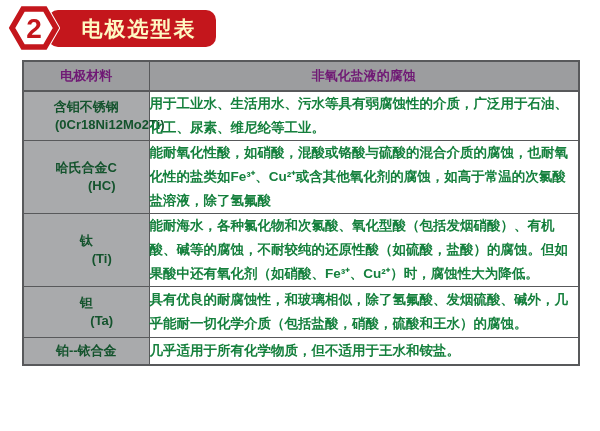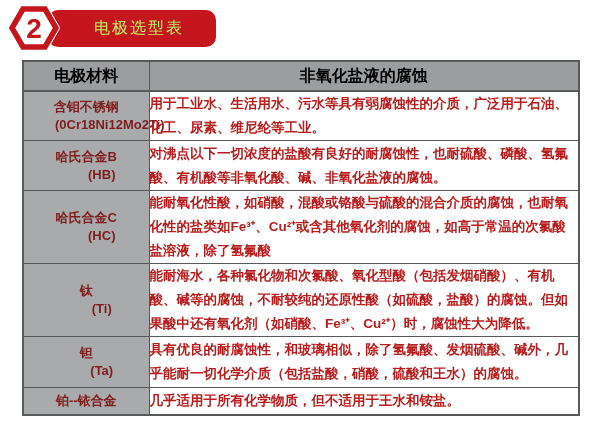--- a/index.html
+++ b/index.html
@@ -23,23 +23,23 @@
     top: 10px;
     width: 168px;
     height: 37px;
     background: var(--accent);
     border-radius: 10px;
     display: flex;
     align-items: center;
     justify-content: center;
   }
   .title-banner .title-text {
-    color: #bef264;
-    font-size: 16px;
-    font-weight: normal;
+    color: #fef9c3;
+    font-size: 21px;
+    font-weight: bold;
     letter-spacing: 2px;
     padding-left: 14px;
   }
   .num-badge {
     position: absolute;
     left: 8px;
     top: 2px;
     width: 52px;
     height: 52px;
     z-index: 2;
@@ -58,39 +58,39 @@
   table.sel-table col.c1 { width: 126px; }
   table.sel-table col.c2 { width: 430px; }
   table.sel-table td, table.sel-table th {
     border: 1px solid #58595b;
     vertical-align: middle;
     padding: 0;
   }
   tr.head-row th {
     height: 28px;
     background: #9c9d9f;
-    color: #000000;
-    font-size: 16px;
+    color: #701a75;
+    font-size: 13px;
     font-weight: bold;
     text-align: center;
     border-bottom: 2px solid #58595b;
   }
   td.mat {
     background: #a9aaac;
-    color: #7f1d1d;
+    color: #14532d;
     font-weight: bold;
     font-size: 13px;
     text-align: center;
     line-height: 18px;
     padding: 2px 2px;
   }
   td.mat .mat-sub { display: block; margin-left: 31px; }
   td.desc {
     background: #ffffff;
-    color: #b91c1c;
+    color: #15803d;
     font-size: 13.5px;
     font-weight: 600;
     line-height: 24px;
     padding: 3px 12px 3px 11px;
     text-align: left;
   }
   tr.r1 { height: 48px; }
   tr.r2 { height: 50px; }
   tr.r3 { height: 66px; }
   tr.r4 { height: 68px; }
@@ -123,27 +123,20 @@
       <th>电极材料</th>
       <th>非氧化盐液的腐蚀</th>
     </tr>
     <tr class="r1">
       <td class="mat">
         <span class="mat-name">含钼不锈钢</span>
         <span class="mat-sub">(0Cr18Ni12Mo2Ti)</span>
       </td>
       <td class="desc">用于工业水、生活用水、污水等具有弱腐蚀性的介质，广泛用于石油、化工、尿素、维尼纶等工业。</td>
     </tr>
-    <tr class="r2">
-      <td class="mat">
-        <span class="mat-name">哈氏合金B</span>
-        <span class="mat-sub">(HB)</span>
-      </td>
-      <td class="desc">对沸点以下一切浓度的盐酸有良好的耐腐蚀性，也耐硫酸、磷酸、氢氟酸、有机酸等非氧化酸、碱、非氧化盐液的腐蚀。</td>
-    </tr>
     <tr class="r3">
       <td class="mat">
         <span class="mat-name">哈氏合金C</span>
         <span class="mat-sub">(HC)</span>
       </td>
       <td class="desc">能耐氧化性酸，如硝酸，混酸或铬酸与硫酸的混合介质的腐蚀，也耐氧化性的盐类如Fe³⁺、Cu²⁺或含其他氧化剂的腐蚀，如高于常温的次氯酸盐溶液，除了氢氟酸</td>
     </tr>
     <tr class="r4">
       <td class="mat">
         <span class="mat-name">钛</span>

